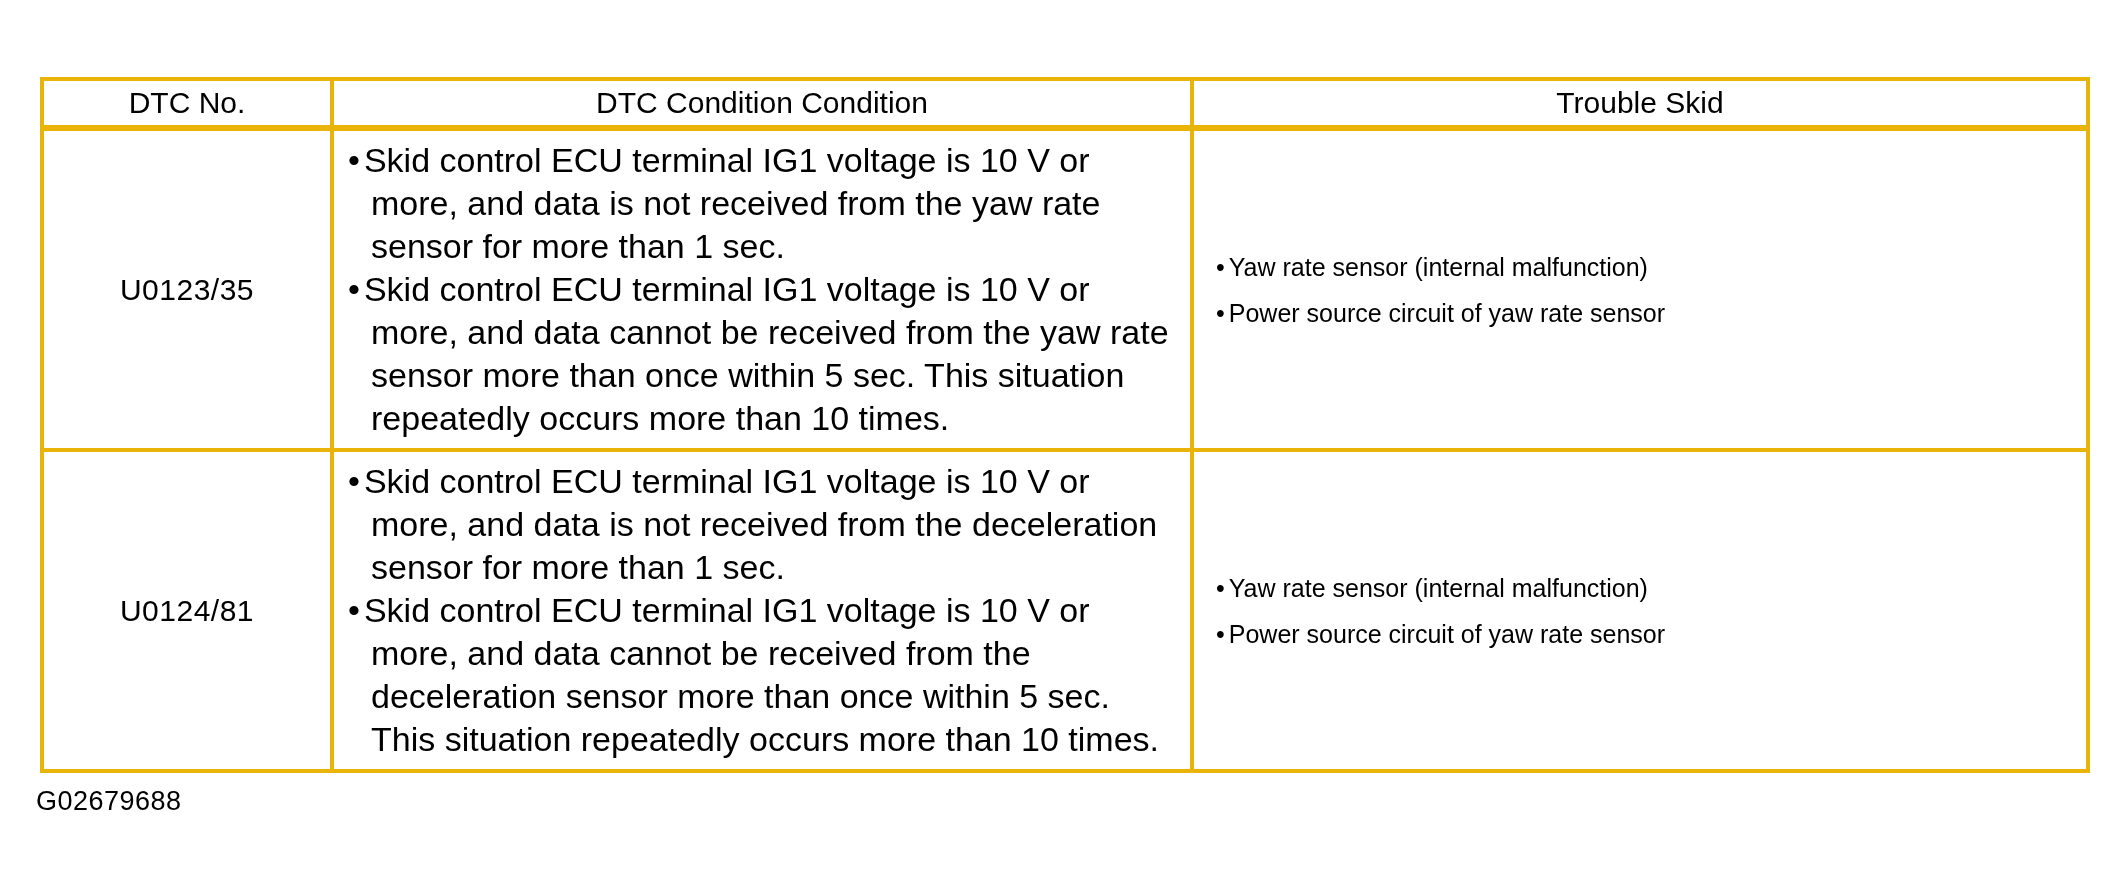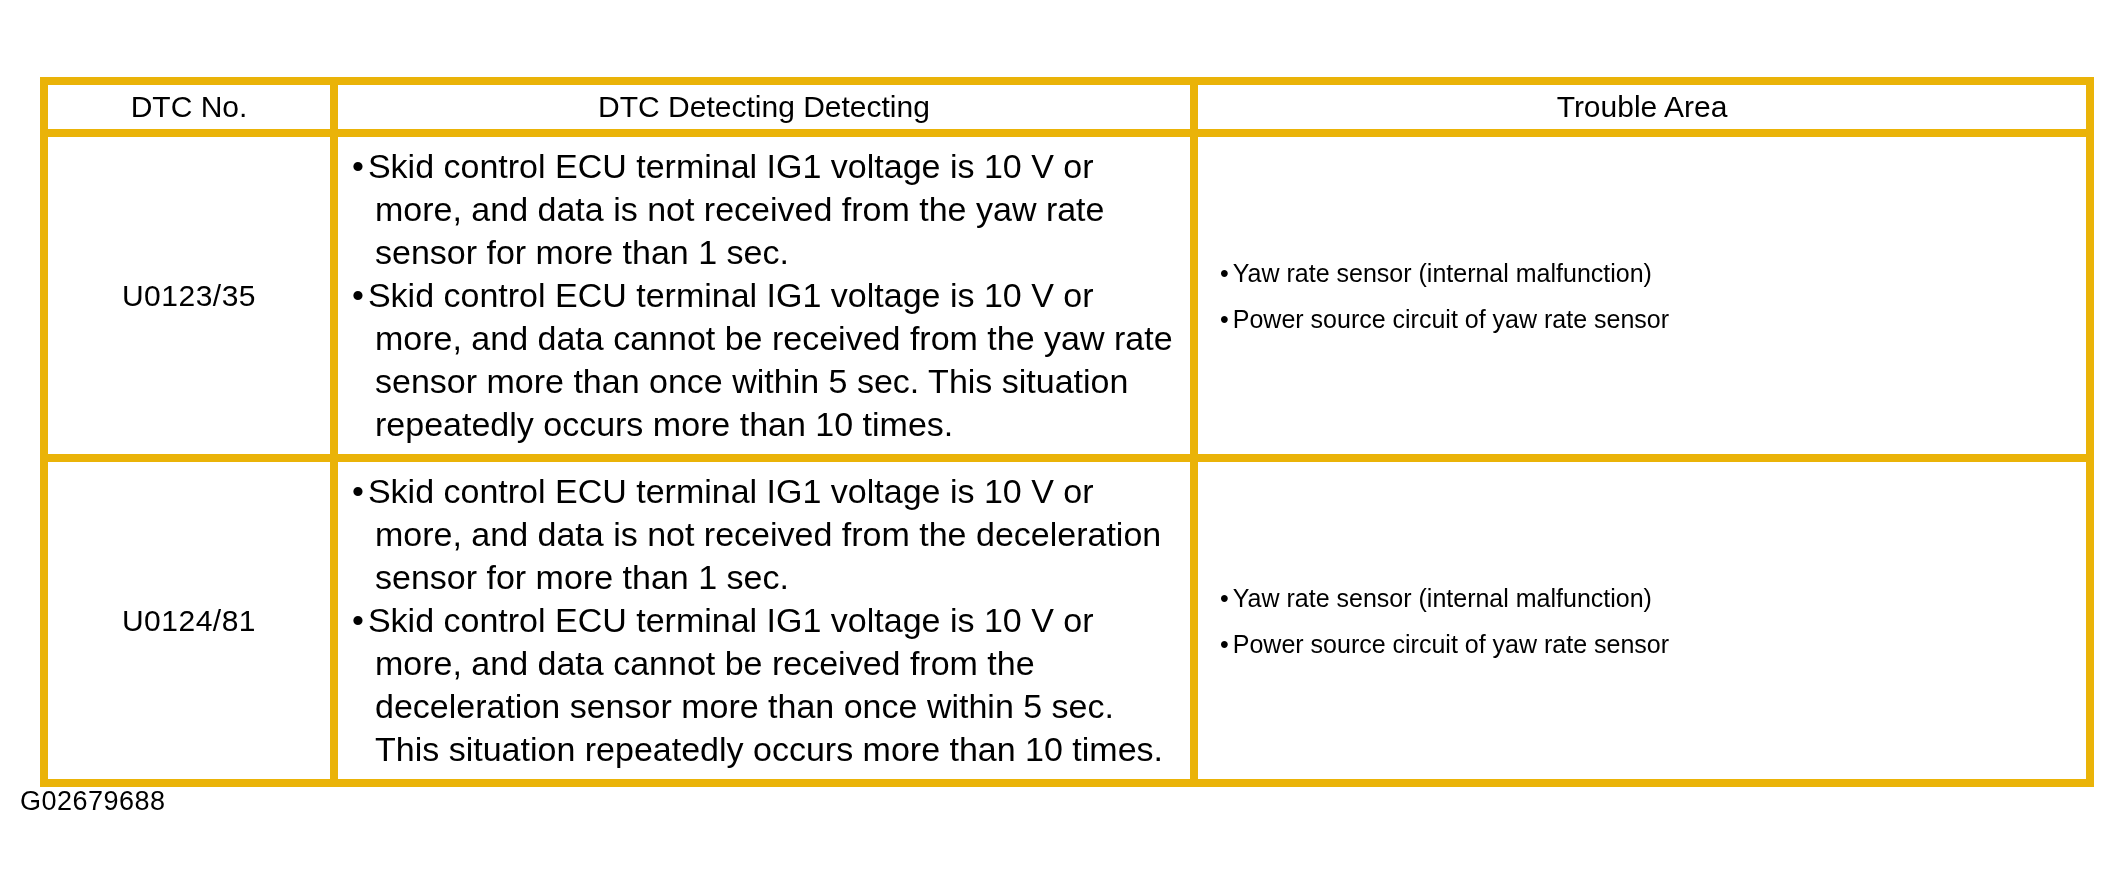--- a/index.html
+++ b/index.html
@@ -21,21 +21,21 @@
     top: 77px;
     width: 2046px;
     border-collapse: collapse;
     table-layout: fixed;
   }
   table.dtc-table col.c1 { width: 290px; }
   table.dtc-table col.c2 { width: 860px; }
   table.dtc-table col.c3 { width: 896px; }
   table.dtc-table th,
   table.dtc-table td {
-    border: 8px solid #eab308;
+    border: 4px solid #eab308;
     background: #ffffff;
   }
   table.dtc-table th {
     height: 44px;
     font-size: 30px;
     font-weight: normal;
     text-align: center;
     vertical-align: middle;
     border-bottom-width: 6px;
     padding: 0;
@@ -63,42 +63,42 @@
   .bullet-item {
     padding-left: 23px;
     text-indent: -23px;
   }
   .bullet-item .dot {
     display: inline;
     padding-right: 4px;
   }
   .figure-id {
     position: absolute;
-    left: 20px;
+    left: 36px;
     top: 786px;
     font-size: 27px;
     letter-spacing: 0.5px;
   }
 </style>
 </head>
 <body>
 
 <div class="doc">
 
   <table class="dtc-table">
     <colgroup>
       <col class="c1">
         <col class="c2">
         <col class="c3">
     </colgroup>
     <thead>
       <tr>
         <th>DTC No.</th>
-        <th>DTC Detecting Detecting</th>
-        <th>Trouble Area</th>
+        <th>DTC Condition Condition</th>
+        <th>Trouble Skid</th>
       </tr>
     </thead>
     <tbody>
       <tr class="body-row-1">
         <td class="dtc-no">U0123/35</td>
         <td class="condition">
           <div class="bullet-item"><span class="dot">•</span><span>Skid control ECU terminal IG1 voltage is 10 V or more, and data is not received from the yaw rate sensor for more than 1 sec.</span></div>
           <div class="bullet-item"><span class="dot">•</span><span>Skid control ECU terminal IG1 voltage is 10 V or more, and data cannot be received from the yaw rate sensor more than once within 5 sec. This situation repeatedly occurs more than 10 times.</span></div>
         </td>
         <td class="trouble">

